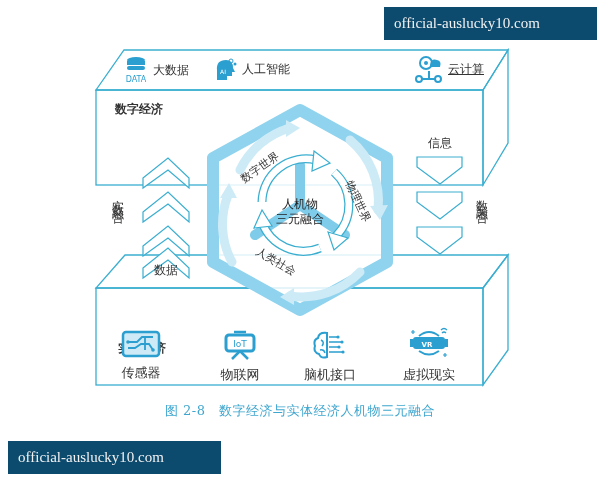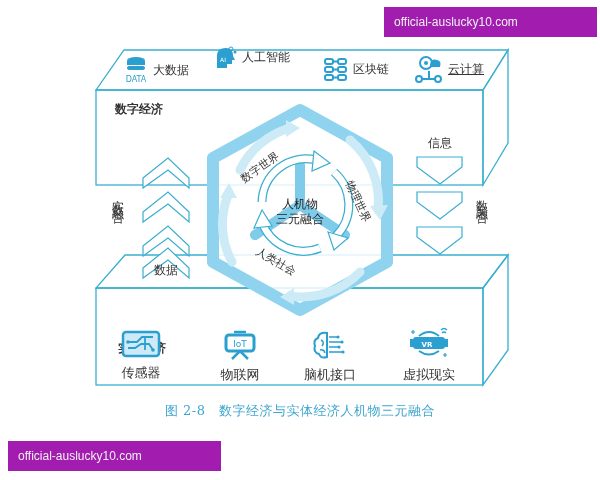--- a/index.html
+++ b/index.html
@@ -9,22 +9,22 @@
   .lbl { position:absolute; font-size:12px; color:#333; white-space:nowrap; line-height:1; }
   .lbl-serif { font-family:"DejaVu Serif", serif; }
   .lbl-sans { font-family:"DejaVu Sans", sans-serif; }
   .vert { writing-mode:vertical-rl; letter-spacing:4px; font-size:12px; }
   .tech { position:absolute; display:flex; align-items:center; gap:4px; }
   .tech svg { display:block; }
   .tech span { font-size:12px; color:#333; font-family:"DejaVu Serif", serif; }
   .phys { position:absolute; width:70px; text-align:center; }
   .phys svg { display:block; margin:0 auto; }
   .phys span { display:block; margin-top:6px; font-size:13px; color:#333; font-family:"DejaVu Serif", serif; }
-  .watermark { position:absolute; background:#a21caf; color:#f2f2f2; font-family:Liberation Sans, sans-serif;
-               font-size:12px; line-height:1; padding:9px 10px; }
+  .watermark { position:absolute; background:#0c4a6e; color:#f2f2f2; font-family:Liberation Serif, serif;
+               font-size:15px; line-height:1; padding:9px 10px; }
   .caption { position:absolute; left:0; width:600px; text-align:center; }
   .caption-main { top:402px; color:#3fa6cf; font-size:13px; letter-spacing:0.5px; font-family:"DejaVu Serif", serif; }
   .caption-src { top:420px; color:#3fa6cf; font-size:9px; font-family:"DejaVu Sans", sans-serif; }
   .center-text { position:absolute; text-align:center; font-family:"DejaVu Sans", sans-serif; font-size:12px; color:#222; line-height:15px; }
 </style>
 </head>
 <body>
 
 <div id="diagram">
 
@@ -101,44 +101,30 @@
   <div class="tech" style="left:123px;top:56px;">
     <svg width="26" height="28" viewBox="0 0 26 28">
       <ellipse cx="13" cy="4" rx="9" ry="3" fill="#2b9fd0"></ellipse>
       <rect x="4" y="5" width="18" height="4" fill="#2b9fd0"></rect>
       <rect x="4" y="10" width="18" height="4" fill="#2b9fd0" rx="2"></rect>
       <text x="13" y="26" text-anchor="middle" font-size="8" font-family="DejaVu Sans, sans-serif" fill="#2b9fd0">DATA</text>
     </svg>
     <span>大数据</span>
   </div>
 
-  <div class="tech" style="left:212px;top:44px;">
+  <div class="tech" style="left:212px;top:56px;">
     <svg width="26" height="26" viewBox="0 0 26 26">
       <path d="M5,24 L5,14 Q4,4 14,4 Q21,4 21,12 L23,16 L20,16 L20,20 L15,20 L15,24 Z" fill="#2b9fd0"></path>
       <circle cx="19" cy="5" r="2" fill="none" stroke="#2b9fd0" stroke-width="1"></circle>
       <circle cx="23" cy="8" r="1.5" fill="#2b9fd0"></circle>
       <text x="11" y="18" text-anchor="middle" font-size="6" font-family="DejaVu Sans, sans-serif" fill="#ffffff">AI</text>
     </svg>
     <span>人工智能</span>
   </div>
 
-  <div class="tech" style="left:323px;top:57px;">
-    <svg width="26" height="24" viewBox="0 0 26 24">
-      <g fill="none" stroke="#2b9fd0" stroke-width="2">
-        <rect x="2" y="2" width="8" height="5" rx="2"></rect>
-        <rect x="15" y="2" width="8" height="5" rx="2"></rect>
-        <rect x="2" y="10" width="8" height="5" rx="2"></rect>
-        <rect x="15" y="10" width="8" height="5" rx="2"></rect>
-        <rect x="2" y="18" width="8" height="5" rx="2"></rect>
-        <rect x="15" y="18" width="8" height="5" rx="2"></rect>
-        <path d="M10,4.5 H15 M10,12.5 H15 M10,20.5 H15"></path>
-      </g>
-    </svg>
-    <span>区块链</span>
-  </div>
 
   <div class="tech" style="left:414px;top:55px;text-decoration:underline;">
     <svg width="30" height="28" viewBox="0 0 30 28">
       <circle cx="12" cy="8" r="6" fill="none" stroke="#2b9fd0" stroke-width="2"></circle>
       <circle cx="12" cy="8" r="2" fill="#2b9fd0"></circle>
       <path d="M16,10 Q17,3 23,5 Q28,6 26,12 L16,12 Z" fill="#2b9fd0"></path>
       <circle cx="5" cy="24" r="3" fill="none" stroke="#2b9fd0" stroke-width="2"></circle>
       <circle cx="24" cy="24" r="3" fill="none" stroke="#2b9fd0" stroke-width="2"></circle>
       <path d="M8,24 H21 M15,16 V24" stroke="#2b9fd0" stroke-width="2"></path>
     </svg>

